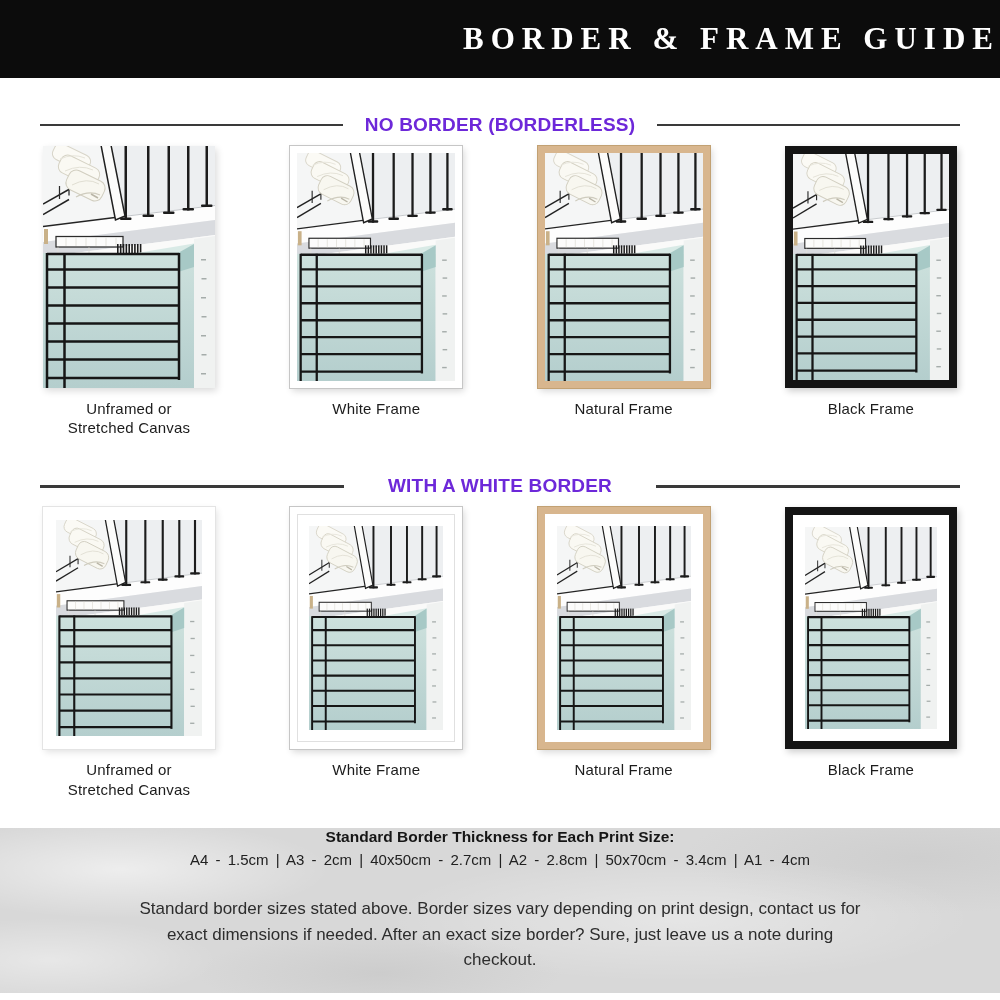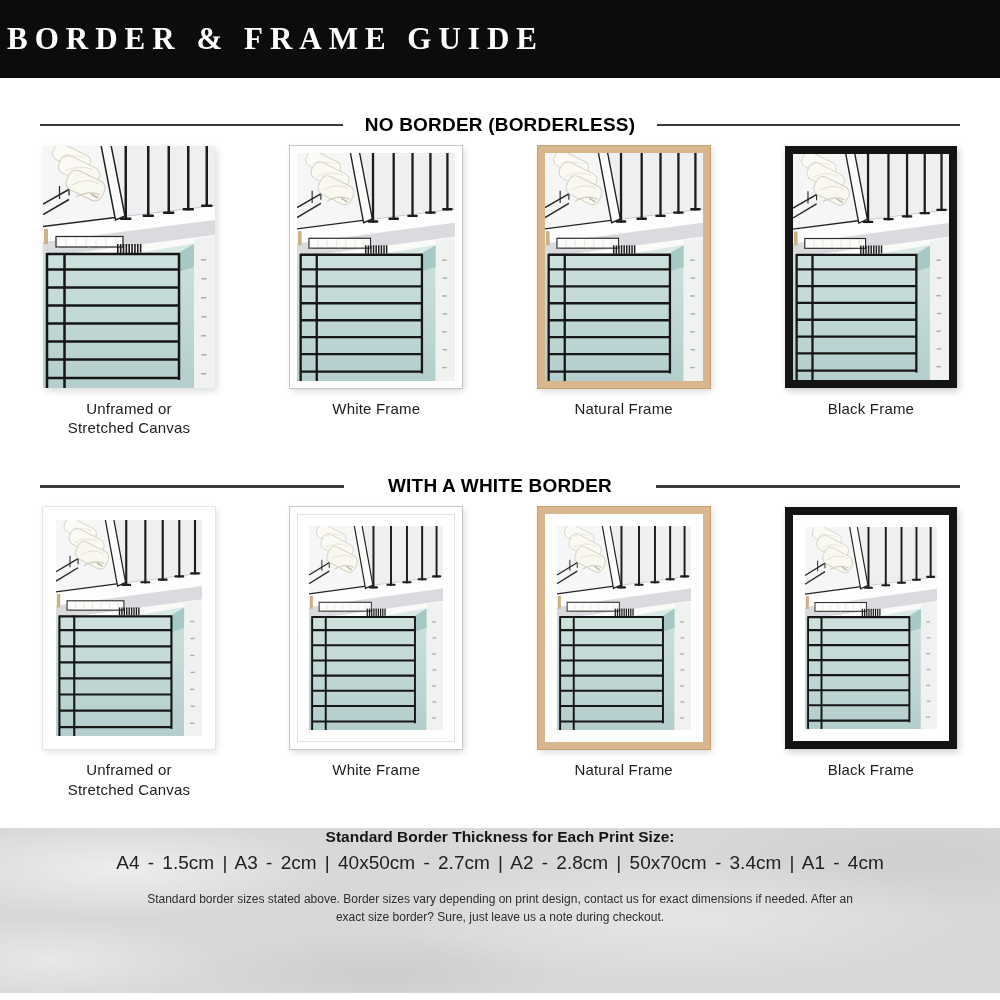--- a/index.html
+++ b/index.html
@@ -1,31 +1,31 @@
 <!DOCTYPE html>
 <html><head>
 <meta charset="utf-8">
 <style>
   html,body{margin:0;padding:0;}
   body{
     width:1000px;height:1000px;overflow:hidden;background:#ffffff;
     font-family:"Liberation Sans", sans-serif;color:#1c1c1c;
   }
   
-  .topbar{height:78px;background:#0c0c0c;display:flex;align-items:center;justify-content:flex-start;}
+  .topbar{height:78px;background:#0c0c0c;display:flex;align-items:center;justify-content:flex-end;}
   .topbar .title{
     font-family:"Liberation Serif", serif;font-weight:bold;font-size:31px;
     color:#ffffff;letter-spacing:7px;padding-left:7px;white-space:nowrap;
   }
   
   .section-head{display:flex;align-items:center;margin:36px 40px 10px 40px;}
   .section-head.second{margin-top:38px;gap:22px;}
   .section-head .rule{flex:1;height:2.5px;background:#3a3a3a;}
   .section-head .head-text{
-    margin:0 22px;font-size:19px;font-weight:bold;color:#000000;
+    margin:0 22px;font-size:19px;font-weight:bold;color:#6d28d9;
     letter-spacing:0.2px;white-space:nowrap;
   }
   
   .row{display:flex;justify-content:space-between;padding:0 43px;}
   .cell{width:172px;display:flex;flex-direction:column;align-items:center;}
   .print{width:172px;height:242px;box-sizing:border-box;background:#fff;}
   .mat{width:100%;height:100%;box-sizing:border-box;background:transparent;}
   .art{display:block;width:100%;height:100%;}
   .f-none{box-shadow:2px 3px 7px rgba(0,0,0,.14);}
   .f-white{border:7px solid #ffffff;box-shadow:0 0 0 1px #c6c6c6, 2px 3px 7px rgba(0,0,0,.16);}
@@ -44,23 +44,23 @@
     margin-top:29px;height:165px;box-sizing:border-box;text-align:center;
     background-image:
       radial-gradient(ellipse 300px 70px at 12% 25%, rgba(255,255,255,.55), transparent 70%),
       radial-gradient(ellipse 420px 90px at 68% 55%, rgba(255,255,255,.35), transparent 70%),
       radial-gradient(ellipse 260px 60px at 38% 88%, rgba(178,178,178,.30), transparent 70%),
       radial-gradient(ellipse 340px 80px at 92% 18%, rgba(182,182,182,.28), transparent 70%),
       radial-gradient(ellipse 240px 60px at 5% 80%, rgba(255,255,255,.4), transparent 70%);
     background-color:#d8d8d8;
   }
   .band .sizes-heading{font-size:15.5px;font-weight:bold;color:#151515;margin-bottom:4px;}
-  .band .sizes{font-size:19px;color:#212121;line-height:1.35;word-spacing:3px;}
+  .band .sizes{font-size:15px;color:#212121;line-height:1.35;word-spacing:3px;}
   .band .note{
-    margin:15px auto 0 auto;font-size:12px;color:#2d2d2d;line-height:1.5;max-width:730px;
+    margin:26px auto 0 auto;font-size:17px;color:#2d2d2d;line-height:1.5;max-width:730px;
   }
 </style>
 </head>
 <body>
 
 <svg width="0" height="0" style="position:absolute" aria-hidden="true">
   <defs>
     <linearGradient id="poolGrad" x1="0" y1="0" x2="0" y2="1">
       <stop offset="0" stop-color="#cde1dd"></stop>
       <stop offset="1" stop-color="#b4cecd"></stop>

